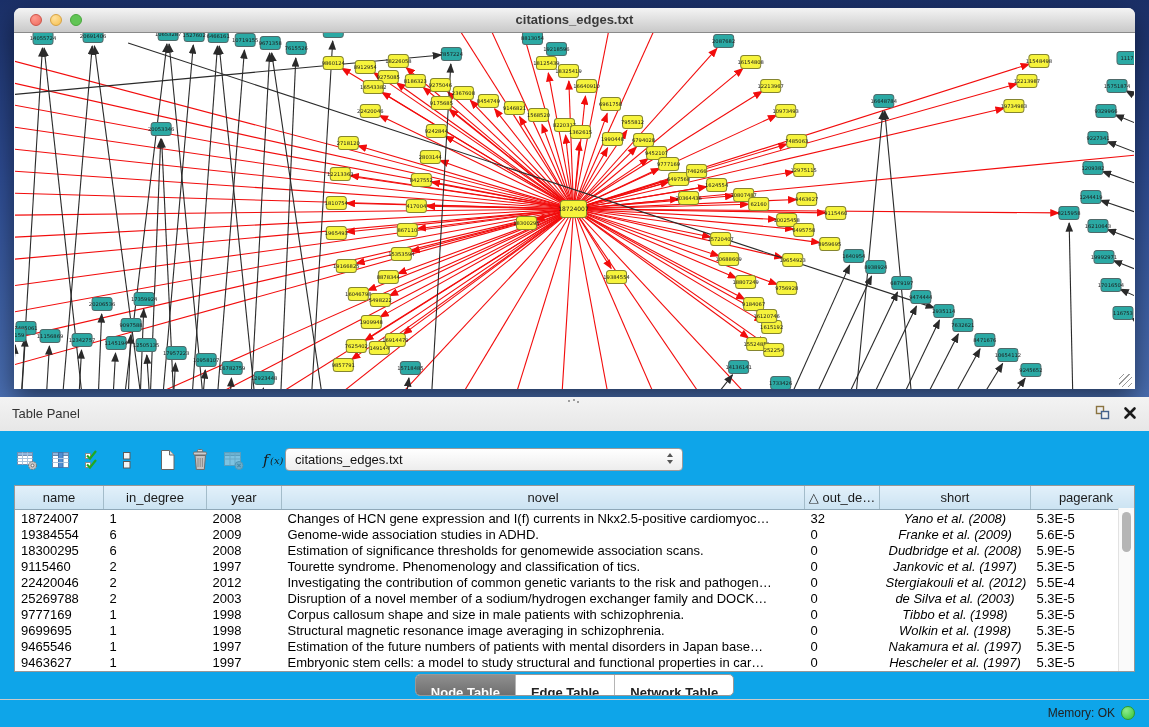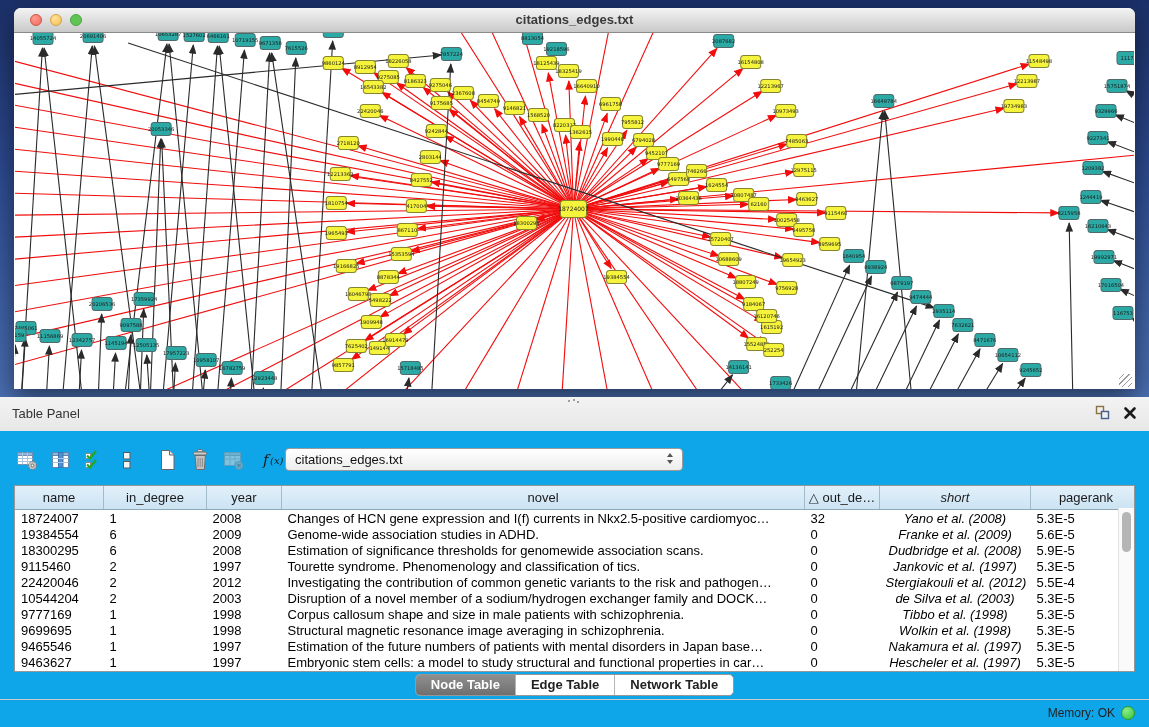--- a/index.html
+++ b/index.html
@@ -55,21 +55,21 @@
             overflow:hidden;white-space:nowrap;}
   table.data th:last-child{border-right:none;}
   table.data td{height:16px;font-size:13px;color:#000;padding:0 6px;overflow:hidden;
             white-space:nowrap;text-overflow:clip;}
   td.col-short{text-align:center;font-style:italic;}
   .vscroll{position:absolute;right:0;top:22px;bottom:0;width:15px;background:#fafafa;border-left:1px solid #e2e2e2;}
   .vthumb{position:absolute;left:3px;top:4px;width:9px;height:40px;border-radius:5px;background:#b5b5b5;}
 
   .tabs-row{position:absolute;left:0;right:0;top:277px;display:flex;justify-content:center;}
   .seg{display:flex;border:1px solid #979797;border-radius:5px;overflow:hidden;background:#fff;height:20px;}
-  .seg-btn{padding:0 15px;font-size:13px;font-weight:bold;line-height:20px;color:#222;border-right:1px solid #b5b5b5;}
+  .seg-btn{padding:8px 15px;font-size:13px;font-weight:bold;line-height:20px;color:#222;border-right:1px solid #b5b5b5;}
   .seg-btn:last-child{border-right:none;}
   .seg-btn.selected{background:linear-gradient(#8f8f8f,#6f6f6f);color:#fff;}
 
   .statusbar{position:absolute;left:0;right:0;top:302px;height:28px;border-top:1px solid #cacaca;}
   .memory{position:absolute;right:14px;top:6px;display:flex;align-items:flex-start;gap:6px;font-size:12px;color:#222;}
   .mem-dot{width:14px;height:14px;border-radius:50%;border:1px solid #2d9a2d;box-sizing:border-box;
            background:radial-gradient(circle at 35% 30%,#8cec8c,#35c435);}
 </style>
 </head>
 <body>
@@ -607,21 +607,21 @@
 
   <div class="tbl-wrap">
     <table class="data">
       <thead>
           <tr id="thead-row">
             <th style="width: 86px;">name</th>
             <th style="width: 100px;">in_degree</th>
             <th style="width: 72px;">year</th>
             <th style="width: 520px;">novel</th>
             <th style="width: 72px;">△ out_de…</th>
-            <th style="width: 148px; font-style: italic;">short</th>
+            <th style="width: 148px;">short</th>
             <th style="width: 108px;">pagerank</th>
           </tr>
         </thead>
       <tbody id="tbody">
           <tr>
             <td class="col-name">18724007</td>
             <td class="col-in_degree">1</td>
             <td class="col-year">2008</td>
             <td class="col-title">Changes of HCN gene expression and I(f) currents in Nkx2.5-positive cardiomyoc…</td>
             <td class="col-out_degree">32</td>
@@ -658,21 +658,21 @@
           <tr>
             <td class="col-name">22420046</td>
             <td class="col-in_degree">2</td>
             <td class="col-year">2012</td>
             <td class="col-title">Investigating the contribution of common genetic variants to the risk and pathogen…</td>
             <td class="col-out_degree">0</td>
             <td class="col-short">Stergiakouli et al. (2012)</td>
             <td class="col-pagerank">5.5E-4</td>
           </tr>
           <tr>
-            <td class="col-name">10544204</td>
+            <td class="col-name">25269788</td>
             <td class="col-in_degree">2</td>
             <td class="col-year">2003</td>
             <td class="col-title">Disruption of a novel member of a sodium/hydrogen exchanger family and DOCK…</td>
             <td class="col-out_degree">0</td>
             <td class="col-short">de Silva et al. (2003)</td>
             <td class="col-pagerank">5.3E-5</td>
           </tr>
           <tr>
             <td class="col-name">9777169</td>
             <td class="col-in_degree">1</td>

